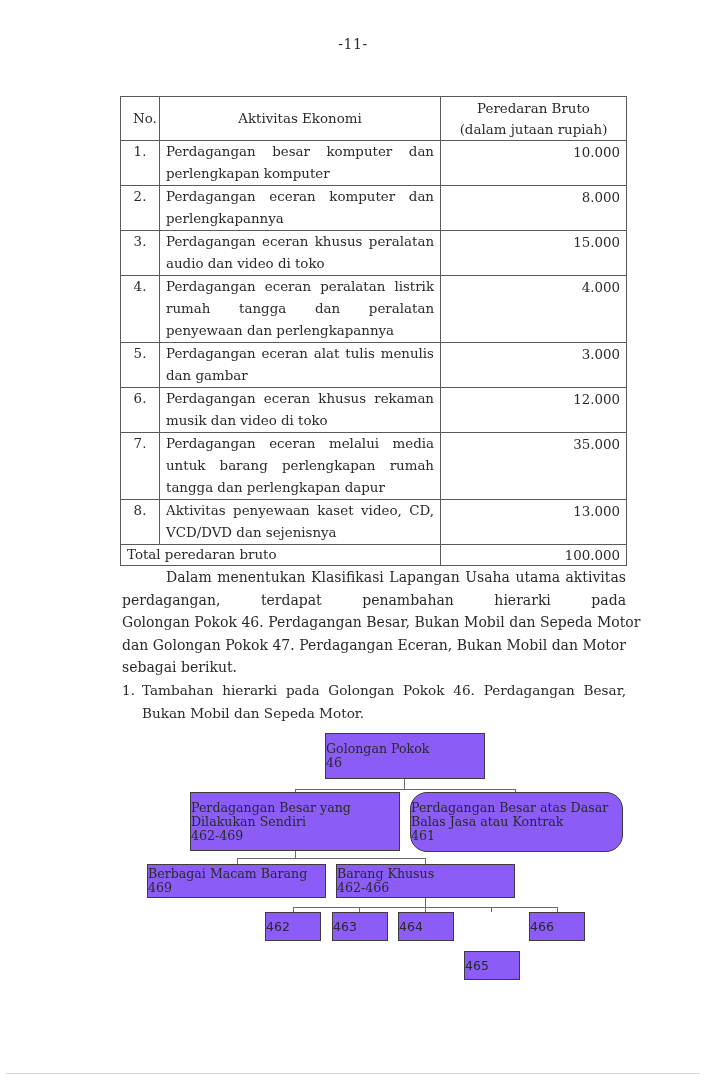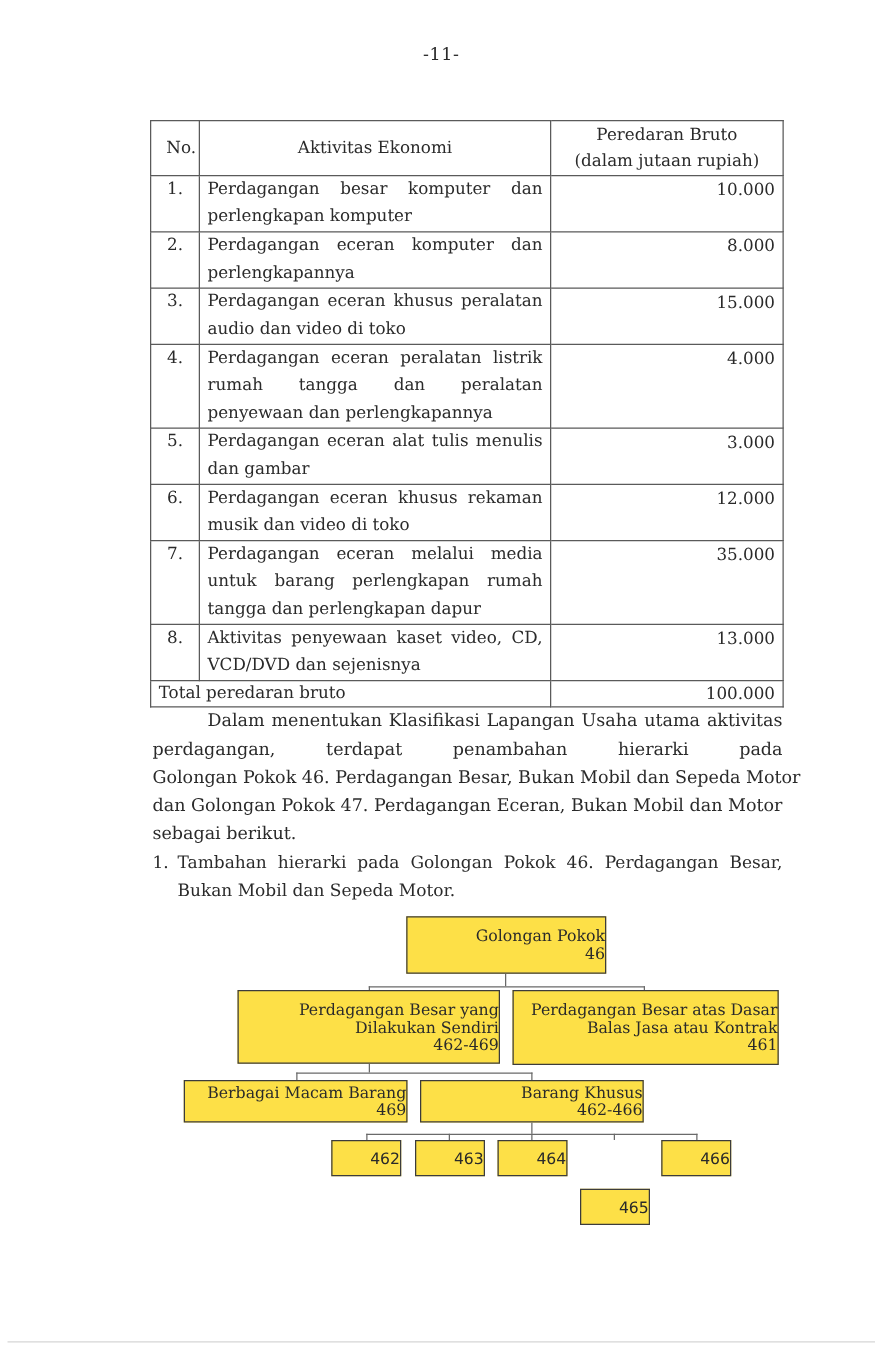--- a/index.html
+++ b/index.html
@@ -51,22 +51,22 @@
       position: absolute; left: 122px; width: 504px; top: 679px;
       font-size: 13.6px; line-height: 22.5px;
     }
     .list-item .num { position: absolute; left: 0; top: 0; }
     .list-item .txt { margin-left: 20px; display: block; }
     .list-item .line { display: block; white-space: nowrap; }
     .list-item .line.j { text-align: justify; text-align-last: justify; }
 
     
     .box {
-      position: absolute; border: 1px solid #3c3c3c; background: #fde047;
-      box-sizing: border-box; text-align: right;
+      position: absolute; border: 1px solid #3c3c3c; background: #8b5cf6;
+      box-sizing: border-box; text-align: left;
       font-size: 12.6px; line-height: 14px; color: #2a2a2a;
       display: flex; flex-direction: column; justify-content: center;
     }
     .box span { display: block; }
     .box.leaf { font-family: "DejaVu Sans", "Liberation Sans", sans-serif; font-size: 12.5px; }
     .hline { position: absolute; height: 0; border-top: 1px solid #6a6a6a; }
     .vline { position: absolute; width: 0; border-left: 1px solid #6a6a6a; }
     .footer-rule {
       position: absolute; left: 6px; right: 6px; top: 1073px; height: 0;
       border-top: 1px solid #d6d6d6;
@@ -200,21 +200,21 @@
   <div class="vline" style="left:404px;top:779px;height:10px;"></div>
   <div class="hline" style="left:295px;top:789px;width:221px;"></div>
   <div class="vline" style="left:295px;top:789px;height:3px;"></div>
   <div class="vline" style="left:515px;top:789px;height:3px;"></div>
 
   <div class="box" style="left:190px;top:792px;width:210px;height:59px;">
     <span>Perdagangan Besar yang</span>
     <span>Dilakukan Sendiri</span>
     <span>462-469</span>
   </div>
-  <div class="box" style="left:410px;top:792px;width:213px;height:60px;">
+  <div class="box" style="left:410px;top:792px;width:213px;height:60px;border-radius:17px;">
     <span>Perdagangan Besar atas Dasar</span>
     <span>Balas Jasa atau Kontrak</span>
     <span>461</span>
   </div>
 
   <div class="vline" style="left:295px;top:851px;height:7px;"></div>
   <div class="hline" style="left:237px;top:858px;width:189px;"></div>
   <div class="vline" style="left:237px;top:858px;height:6px;"></div>
   <div class="vline" style="left:425px;top:858px;height:6px;"></div>
 

